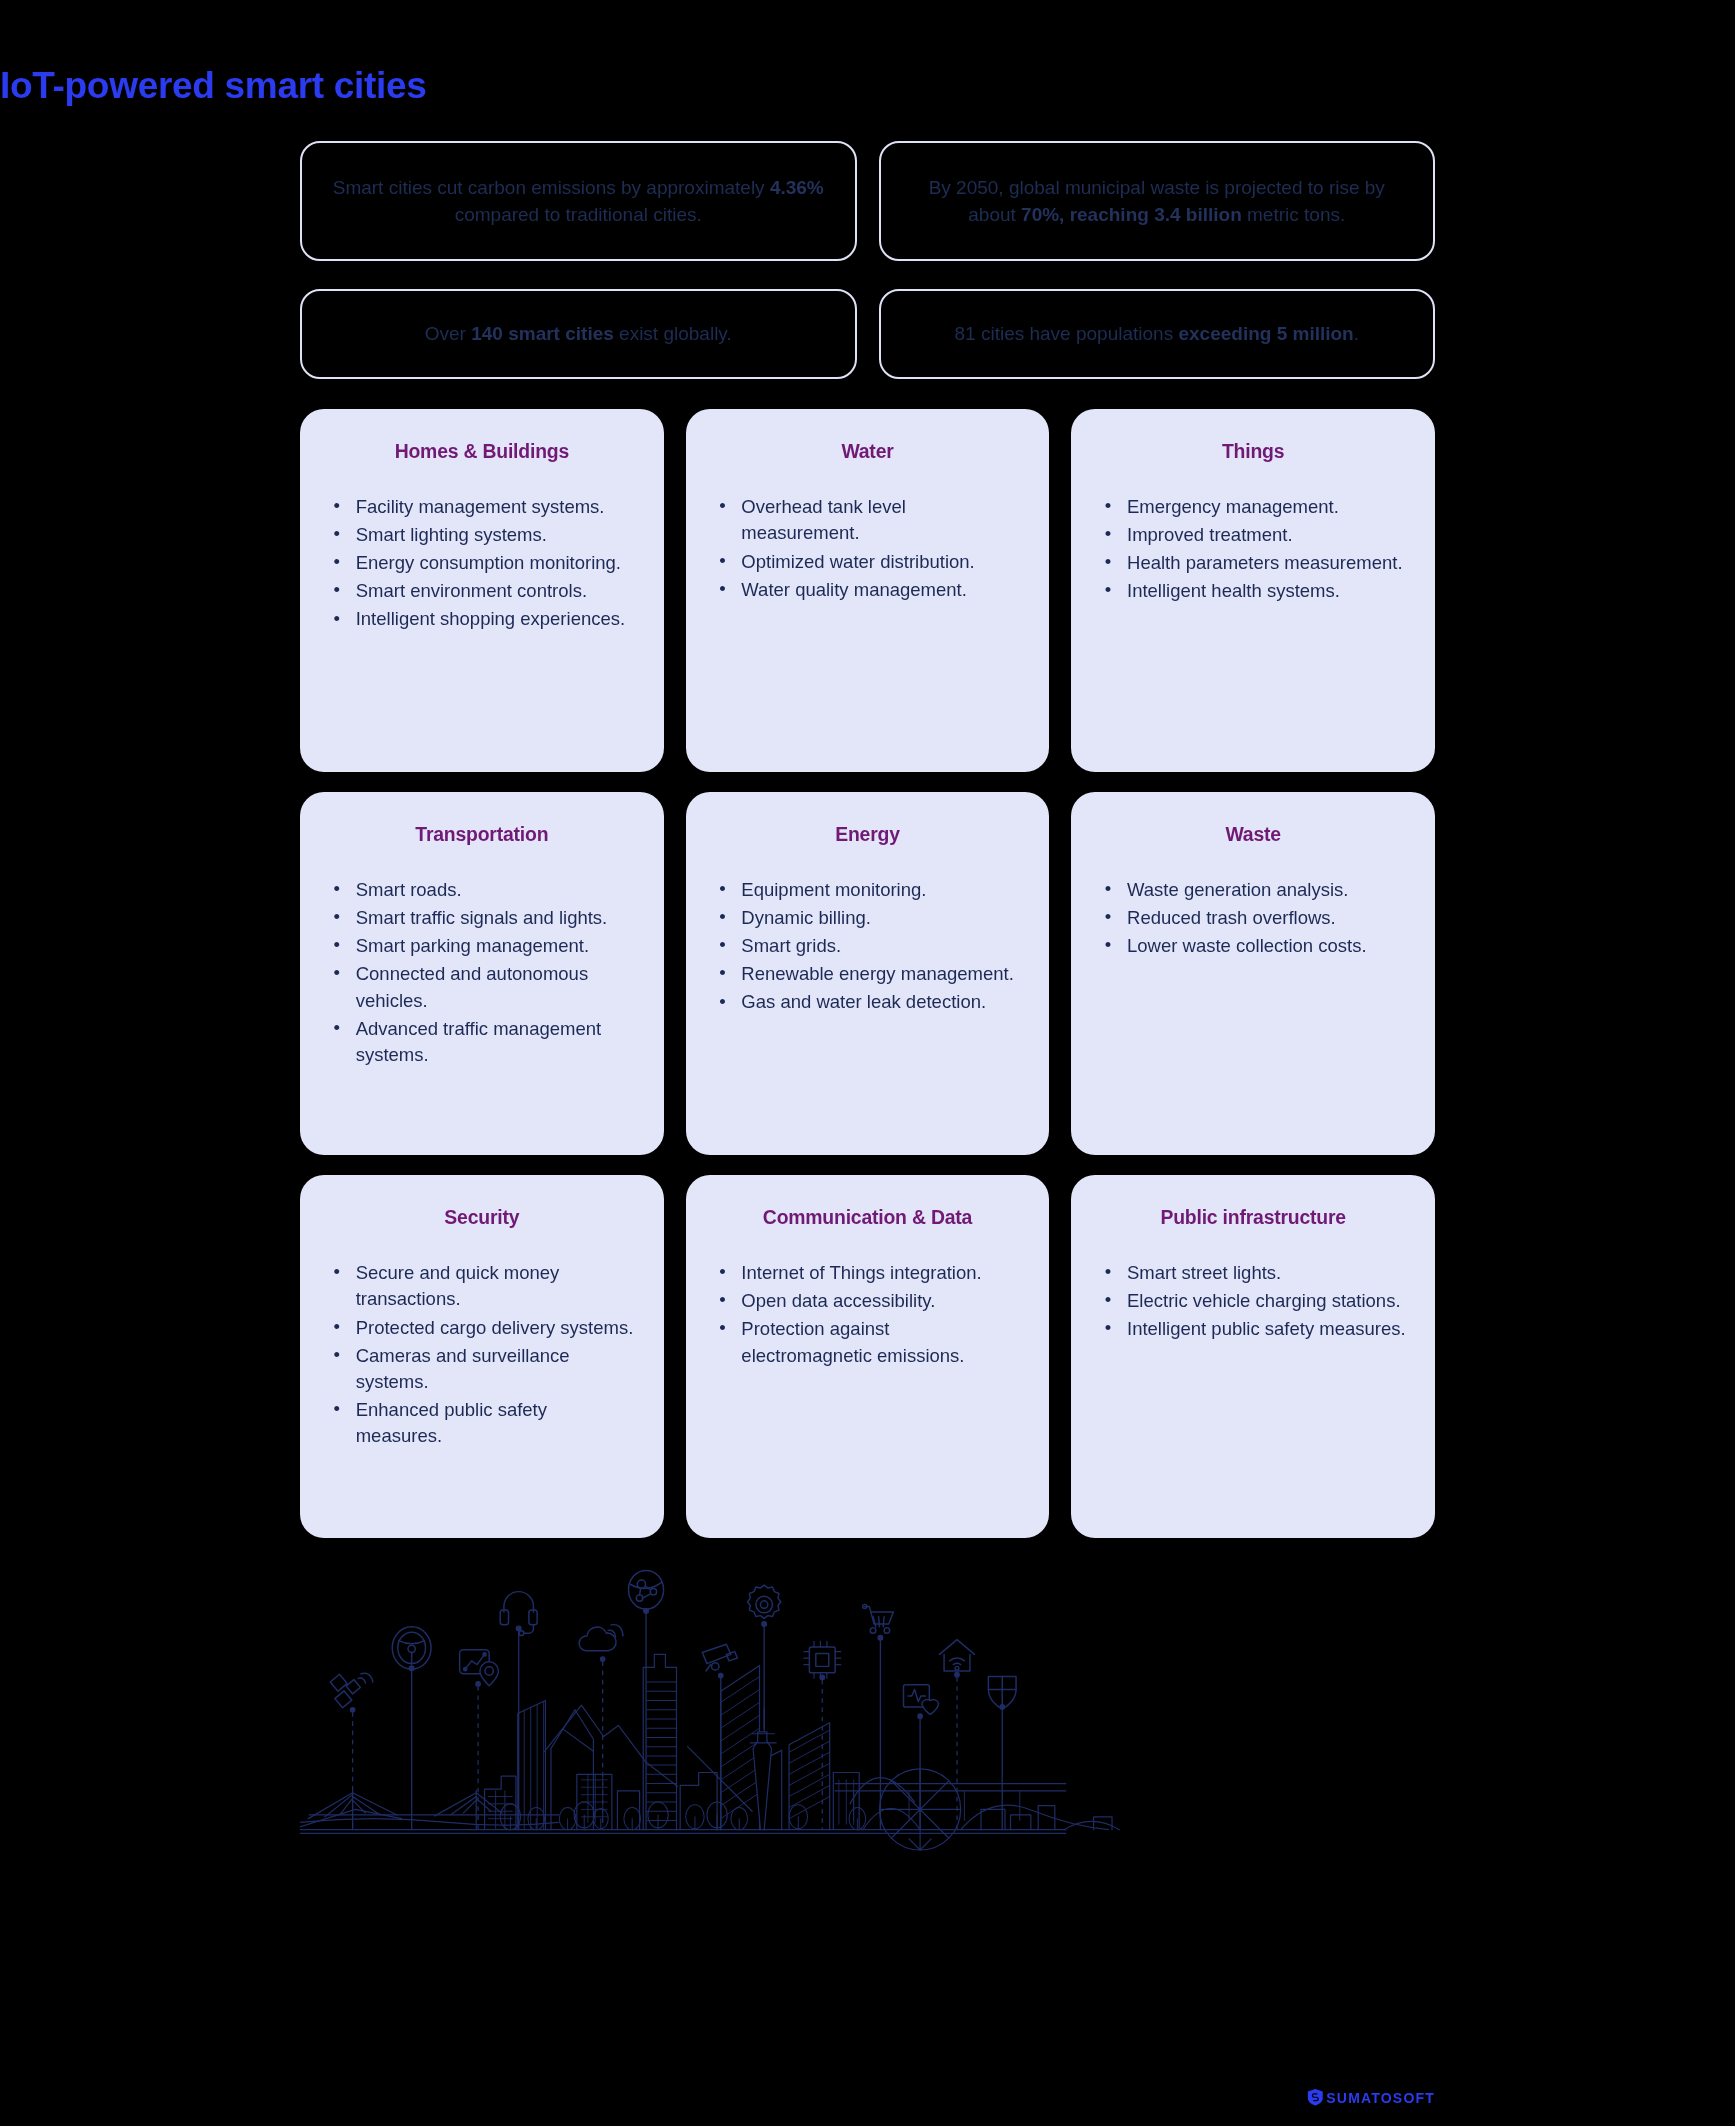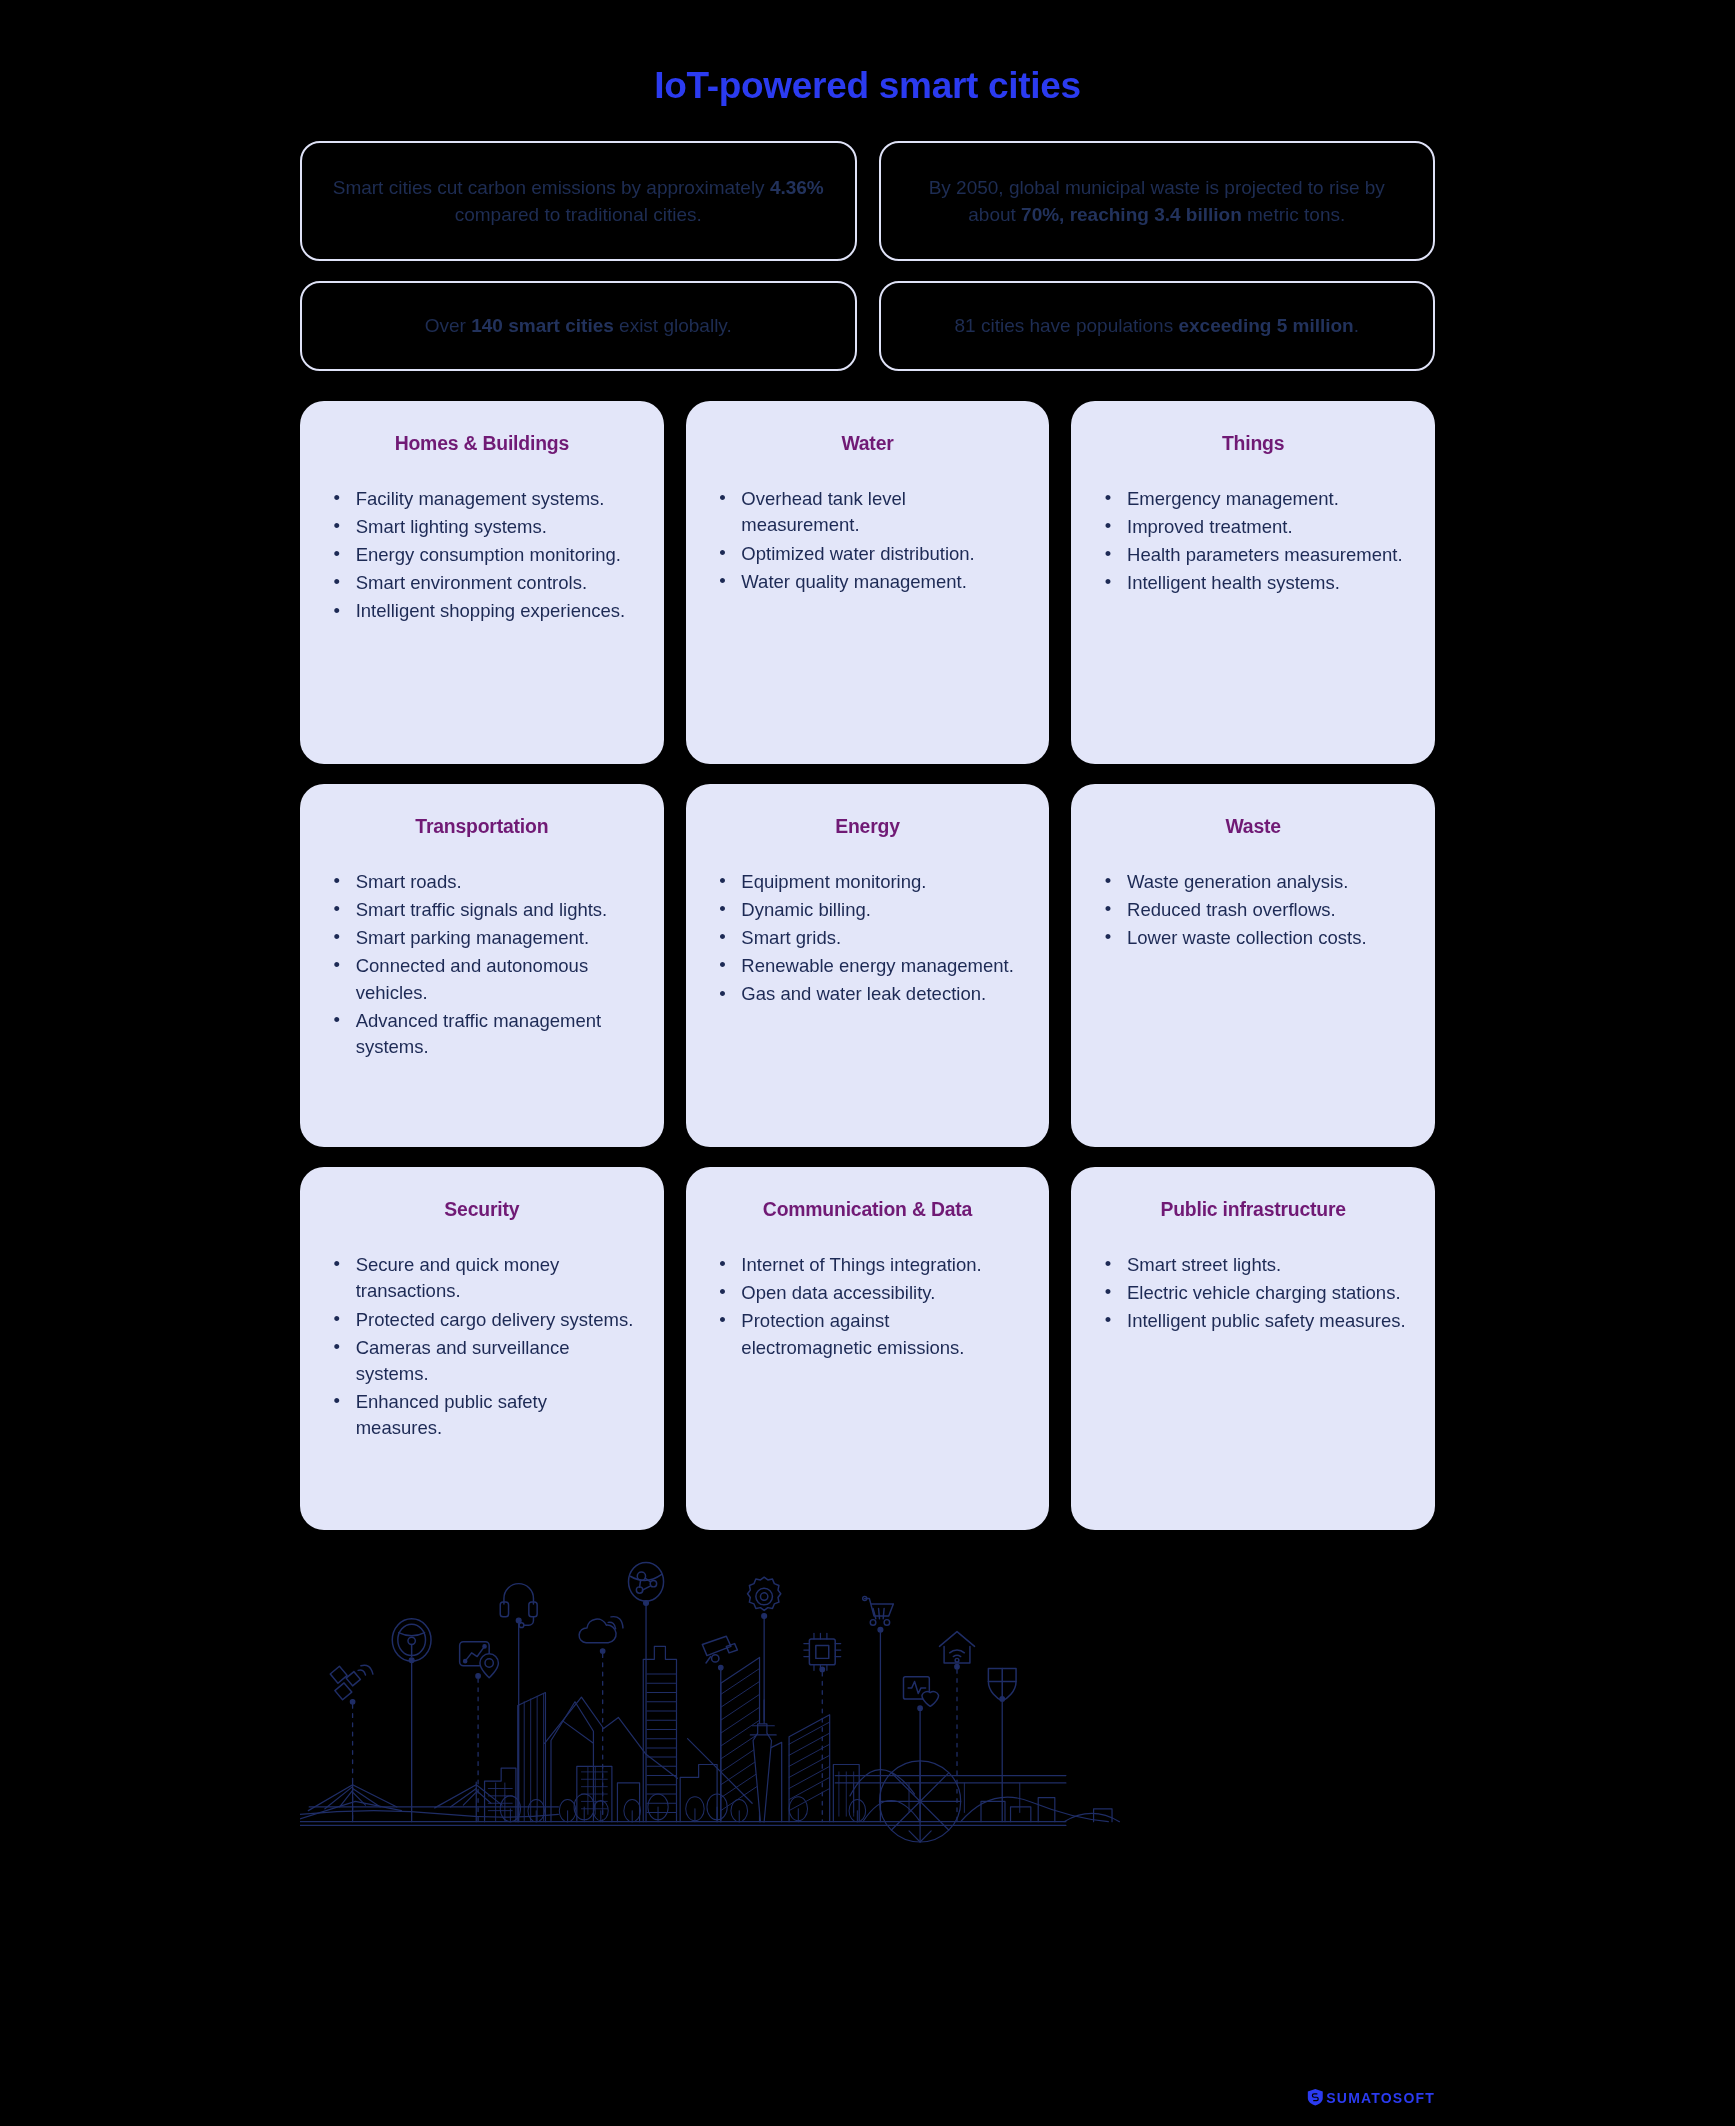--- a/index.html
+++ b/index.html
@@ -16,21 +16,21 @@
   }
   .page {
     width: 1735px;
     height: 2126px;
     position: relative;
     background: #000000;
   }
 
   
   .title {
-    text-align: center;
+    text-align: left;
     color: #2b3bf0;
     font-size: 37px;
     font-weight: bold;
     letter-spacing: -0.3px;
     padding-top: 39px;
     line-height: 1.2;
   }
 
   
   .stats {
@@ -47,21 +47,21 @@
     border-radius: 20px;
     background: #000000;
     display: flex;
     align-items: center;
     justify-content: center;
     text-align: center;
     padding: 18.5px 28px;
     box-sizing: border-box;
   }
   .stat-box.tall { min-height: 120px; }
-  .stat-box.short { min-height: 90px; }
+  .stat-box.short { min-height: 90px; margin-top: 8px; }
   .stat-text {
     color: #1e2d54;
     font-size: 19px;
     line-height: 1.45;
     font-weight: 500;
   }
   .stat-text b { font-weight: 800; color: #22325c; }
 
   
   .cards {

